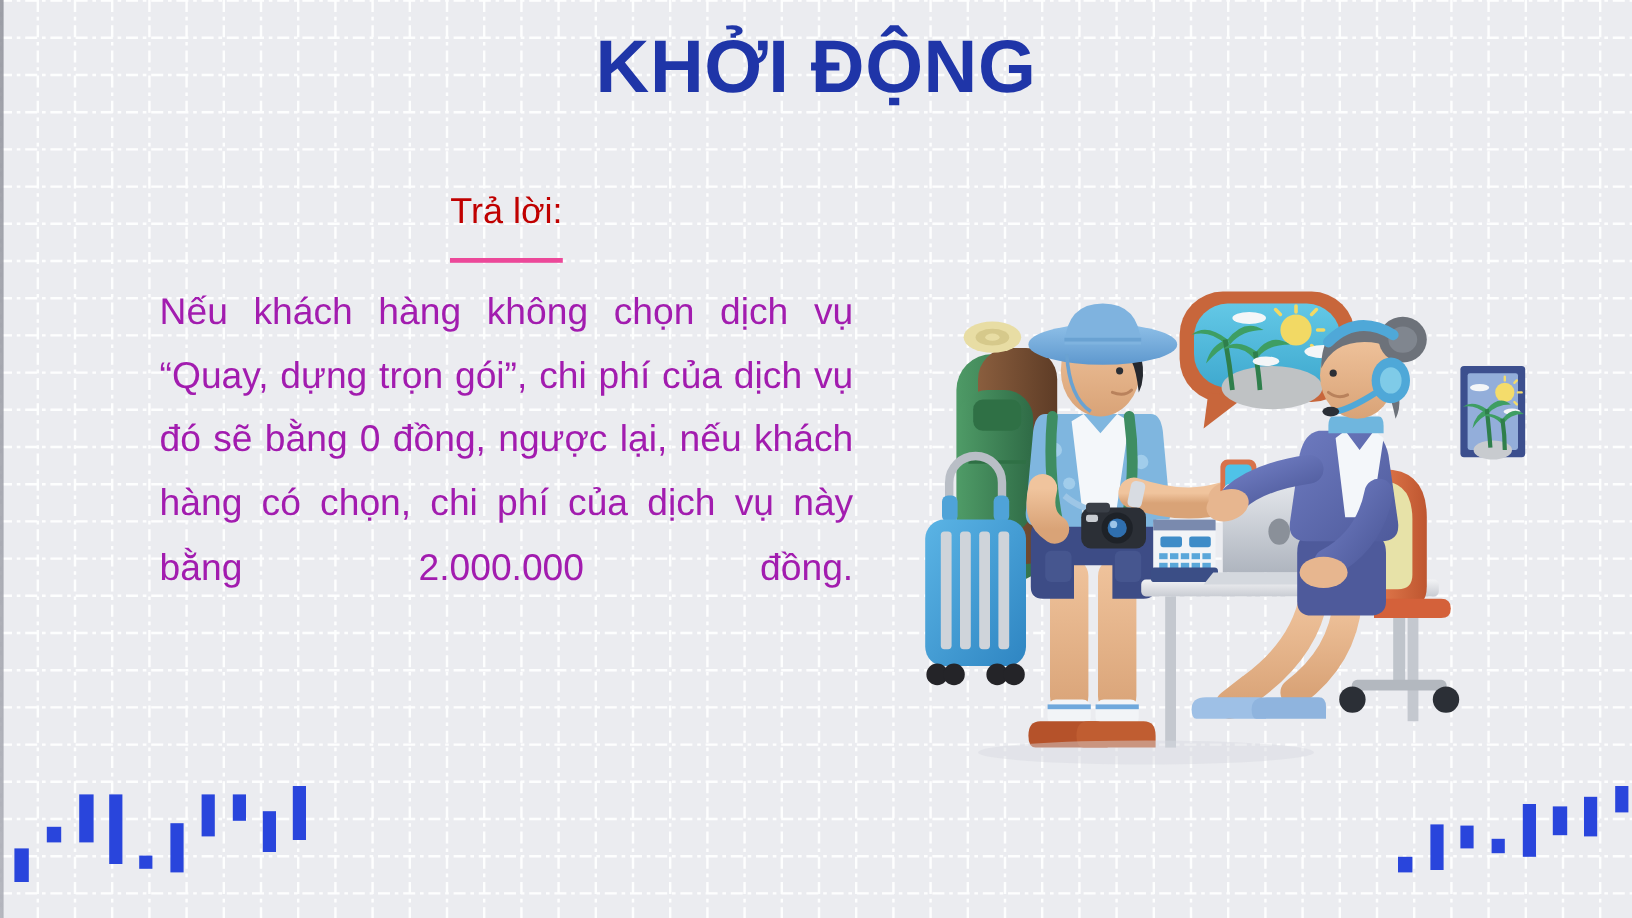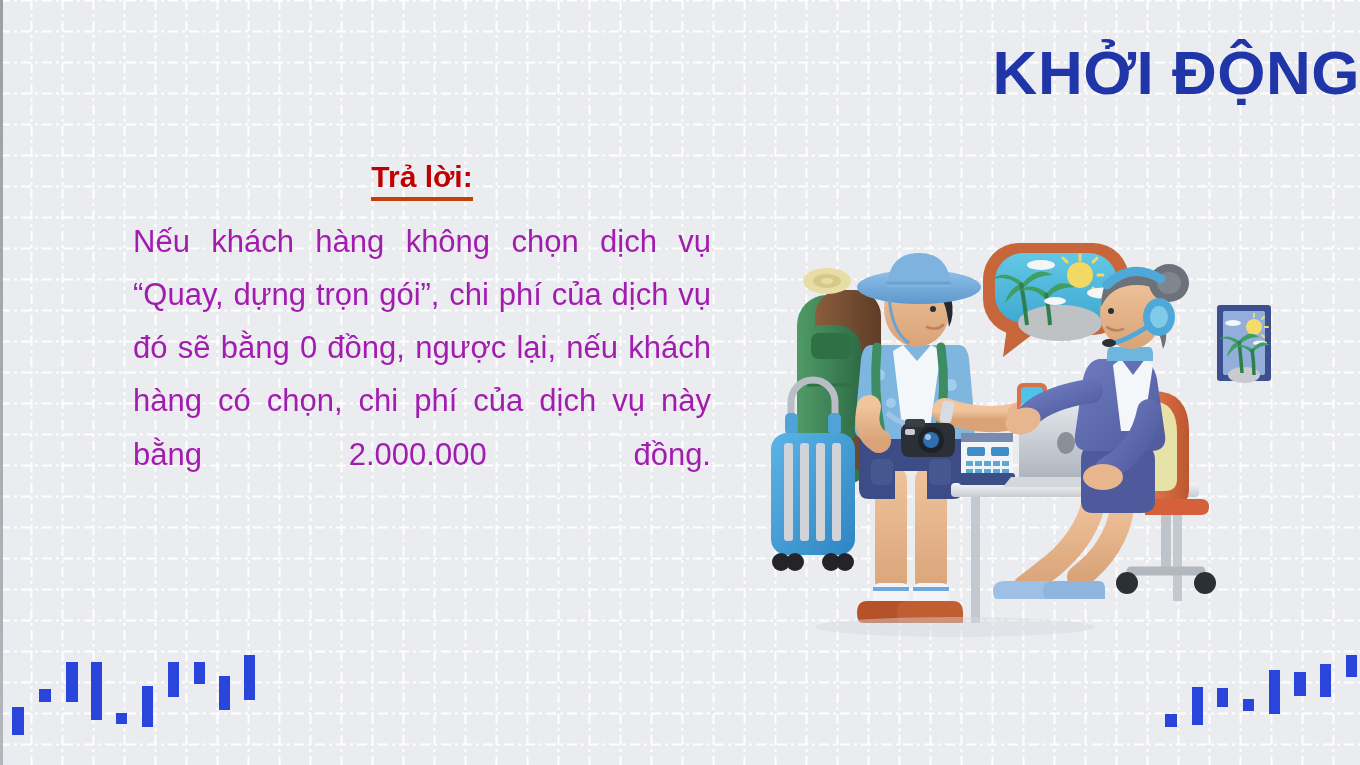--- a/index.html
+++ b/index.html
@@ -60,48 +60,47 @@
     width: 3px; height: 765px;
     background: linear-gradient(to bottom, #8d8f98, #a9abb4);
     opacity: .85;
   }
 
   
   .title {
     position: absolute;
     left: 0; right: 0;
     top: 24px;
-    text-align: right;
+    text-align: center;
     font-size: 62px;
     font-weight: bold;
     color: #1f35a8;
     letter-spacing: .5px;
     line-height: 1.05;
-    margin-top: 16px;
   }
 
   
   .answer-block {
     position: absolute;
     left: 133px;
     top: 160px;
     width: 578px;
   }
   .answer-heading-wrap {
     text-align: center;
     margin-bottom: 14px;
   }
   .answer-heading {
     display: inline-block;
     font-size: 30px;
-    font-weight: bold;
+    font-weight: normal;
     color: #c00000;
     line-height: 1.15;
-    border-bottom: 4px solid #c2410c;
-    padding-bottom: 2px;
+    border-bottom: 4px solid #ec4899;
+    padding-bottom: 20px;
   }
   .answer-body {
     font-size: 31px;
     color: #a21caf;
     line-height: 1.72;
     text-align: justify;
     text-justify: inter-word;
     font-weight: 400;
   }
   .answer-body::after {

